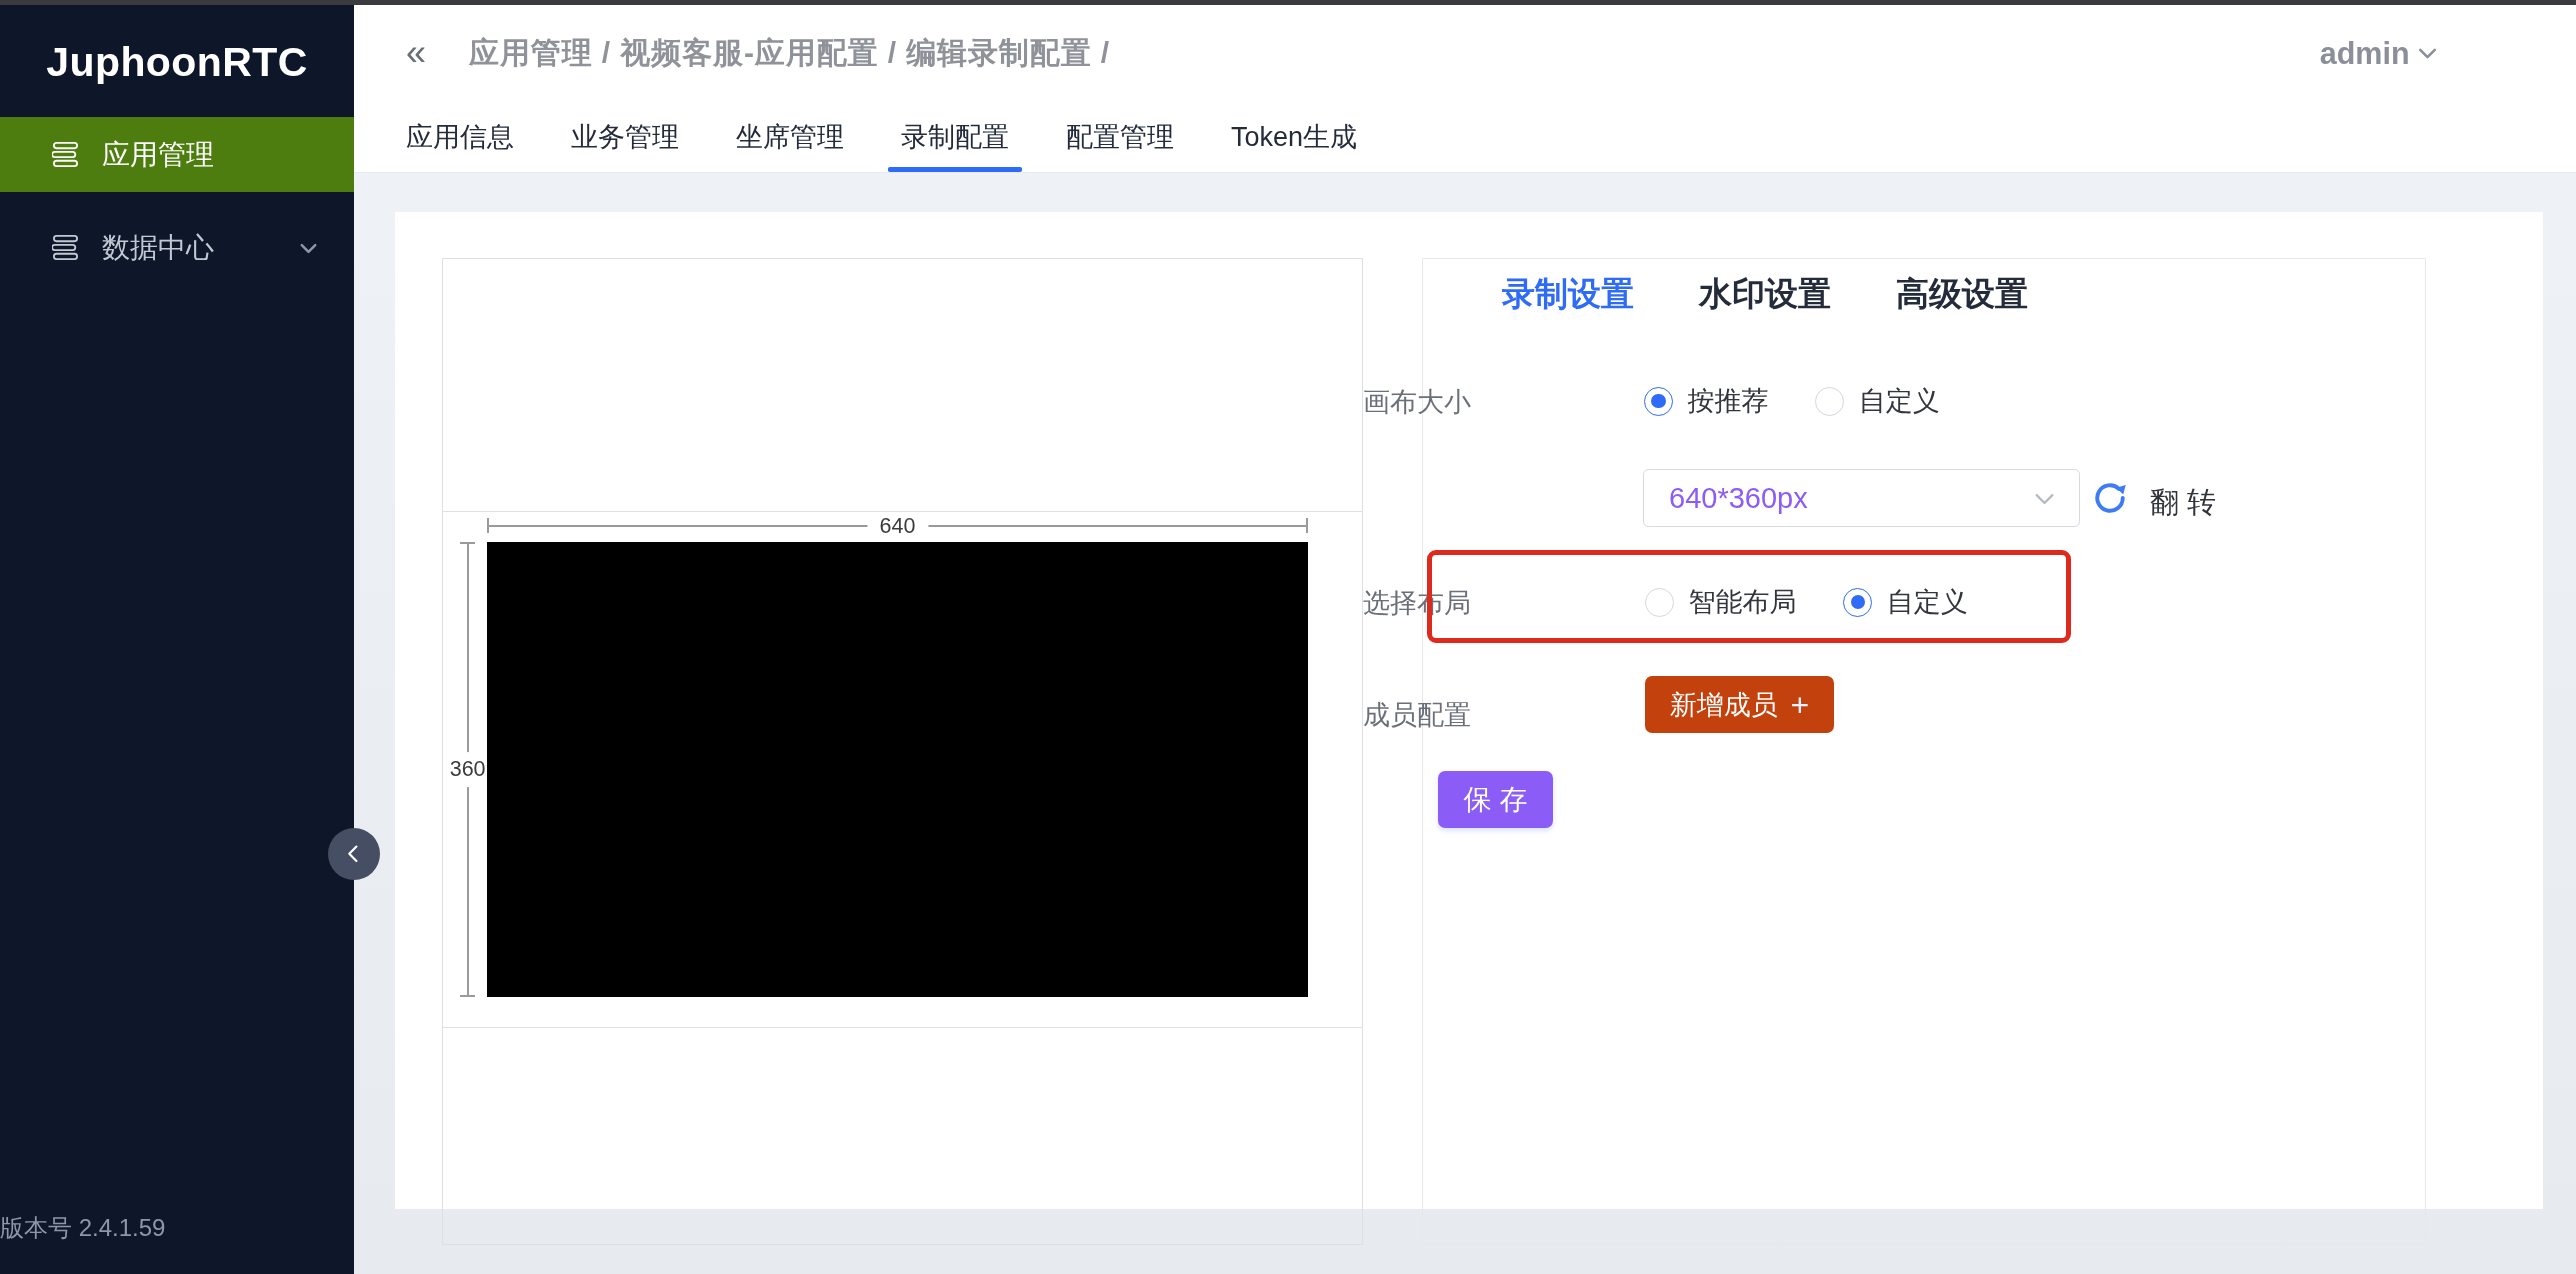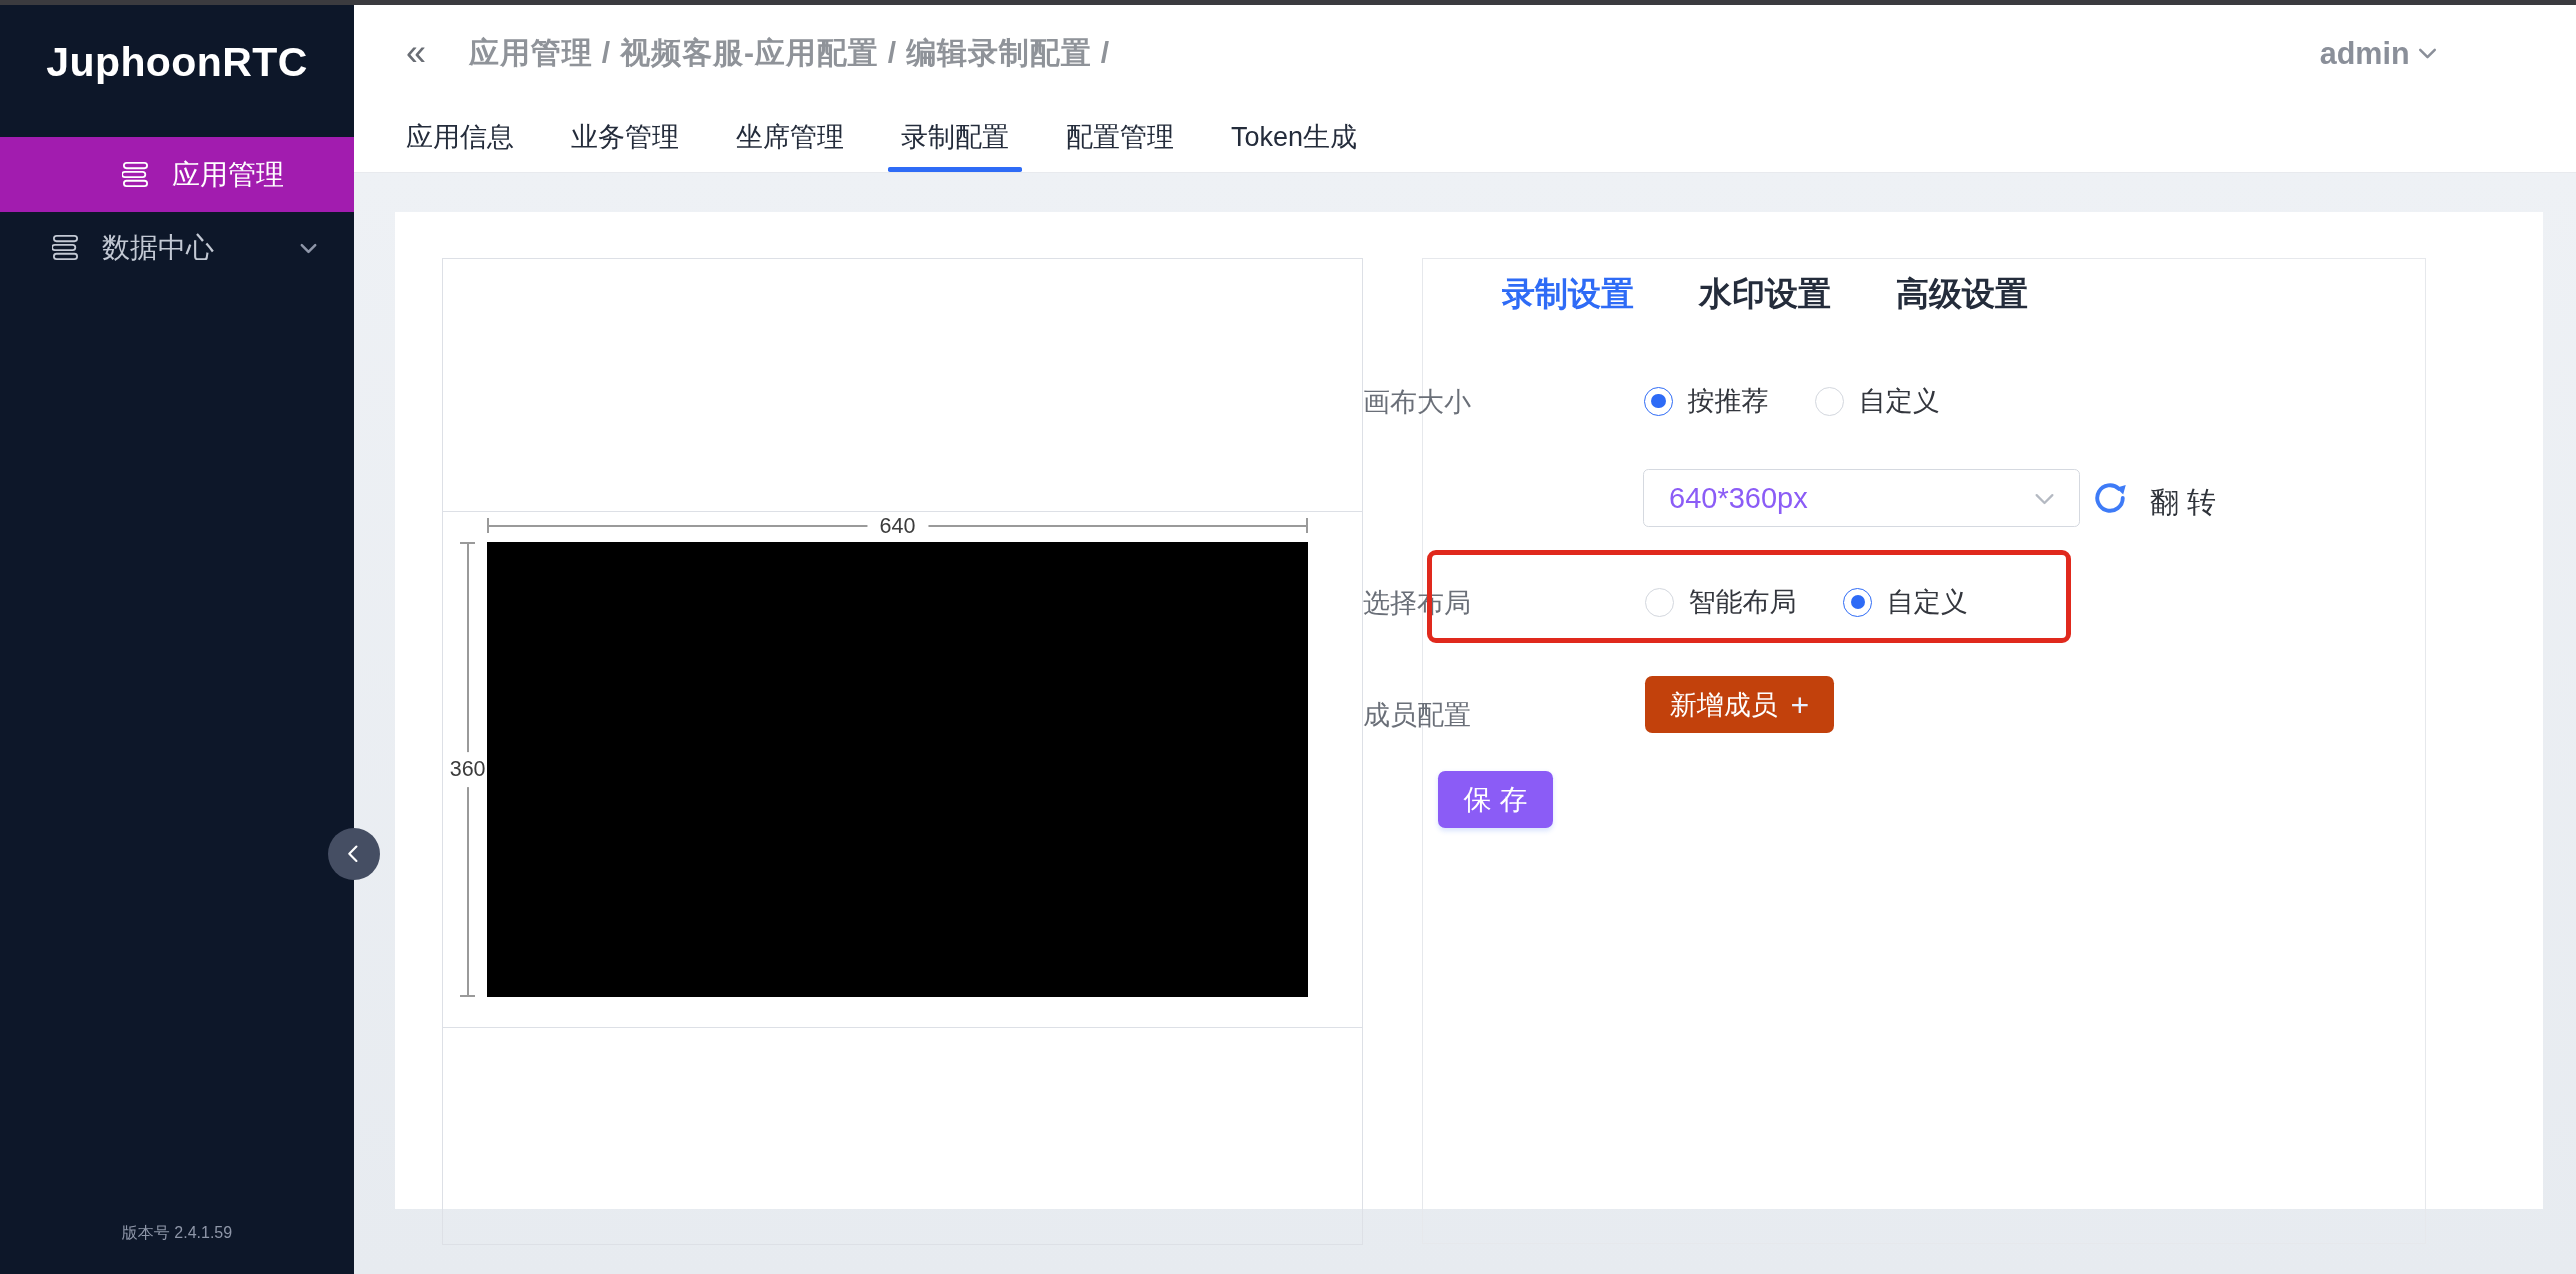--- a/index.html
+++ b/index.html
@@ -9,28 +9,28 @@
 
   
   .top-strip { position:absolute; left:0; top:0; width:2576px; height:5.4px; background:#3b3b3f; }
 
   
   .sidebar { position:absolute; left:0; top:5.4px; width:354px; height:1269px; background:#0d1729; }
   .logo { position:absolute; left:0; top:34px; width:354px; text-align:center; color:#fff;
           font-size:41px; font-weight:bold; letter-spacing:0.4px; }
   .menu-item { position:absolute; left:0; width:354px; height:75px; display:flex; align-items:center;
                padding-left:52px; cursor:pointer; }
-  .menu-item.active { background:#a21caf; top:132px;justify-content:center; }
+  .menu-item.active { background:#4d7c0f; top:112px; }
   .menu-item.plain  { top:205px; }
   .menu-icon { width:27px; height:25px; margin-right:23px; flex:0 0 auto; }
   .menu-label { font-size:28px; color:#fff; }
   .menu-item.plain .menu-label { color:#c3c9d4; }
   .menu-chevron { position:absolute; right:34px; top:50%; transform:translateY(-50%); width:23px; height:23px; }
-  .version { position:absolute; left:0; bottom:30.5px; width:354px; text-align:center;
-             font-size:16px; color:#8e96a8; }
+  .version { position:absolute; left:0; bottom:30.5px; width:354px; 
+             font-size:24px; color:#8e96a8; }
   .collapse-btn { position:absolute; left:328px; top:828px; width:52px; height:52px; border-radius:50%;
                   background:#454e63; display:flex; align-items:center; justify-content:center; cursor:pointer; z-index:5; }
   .collapse-btn svg { width:21.5px; height:21.5px; }
 
   
   .header { position:absolute; left:354px; top:5.4px; width:2222px; height:96px; background:#fff;
             display:flex; align-items:center; }
   .back-icon { font-size:36px; color:#6a6e75; margin-left:52px; cursor:pointer; line-height:1; }
   .breadcrumb { font-size:30px; font-weight:bold; color:#8f9399; margin-left:43px; letter-spacing:0.9px; }
   .user-box { position:absolute; right:136px; top:50%; transform:translateY(-50%);

